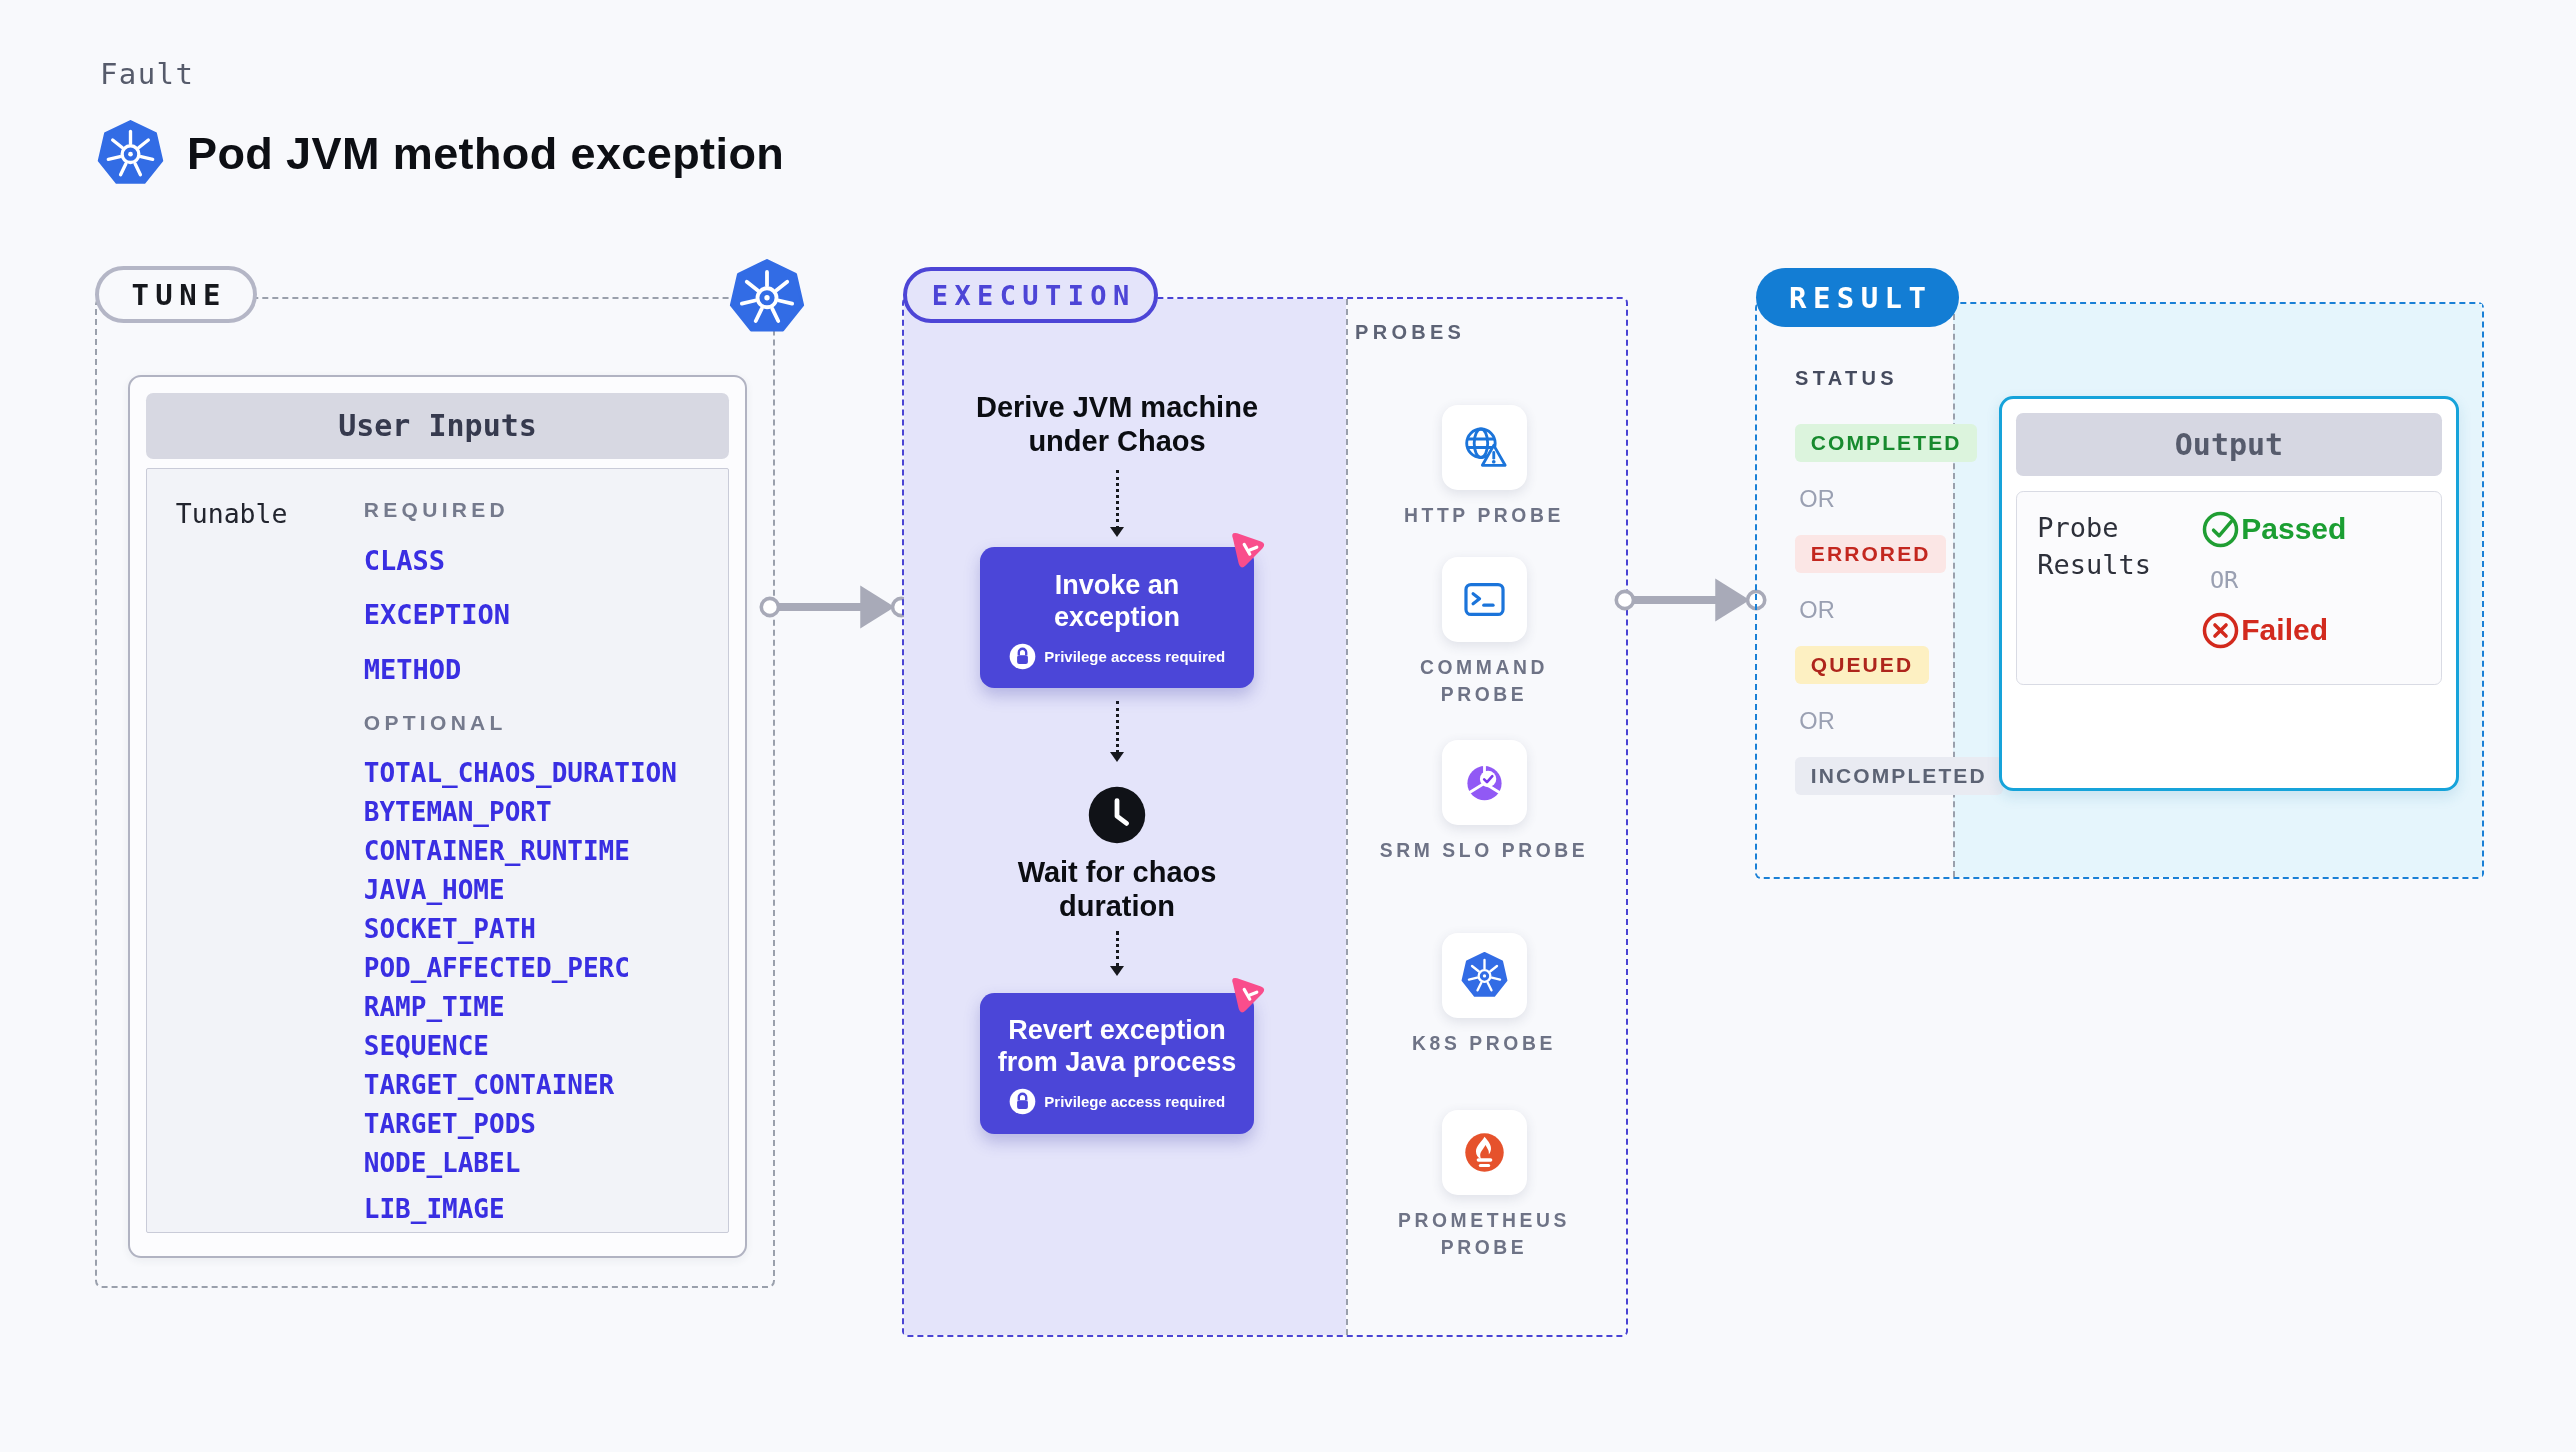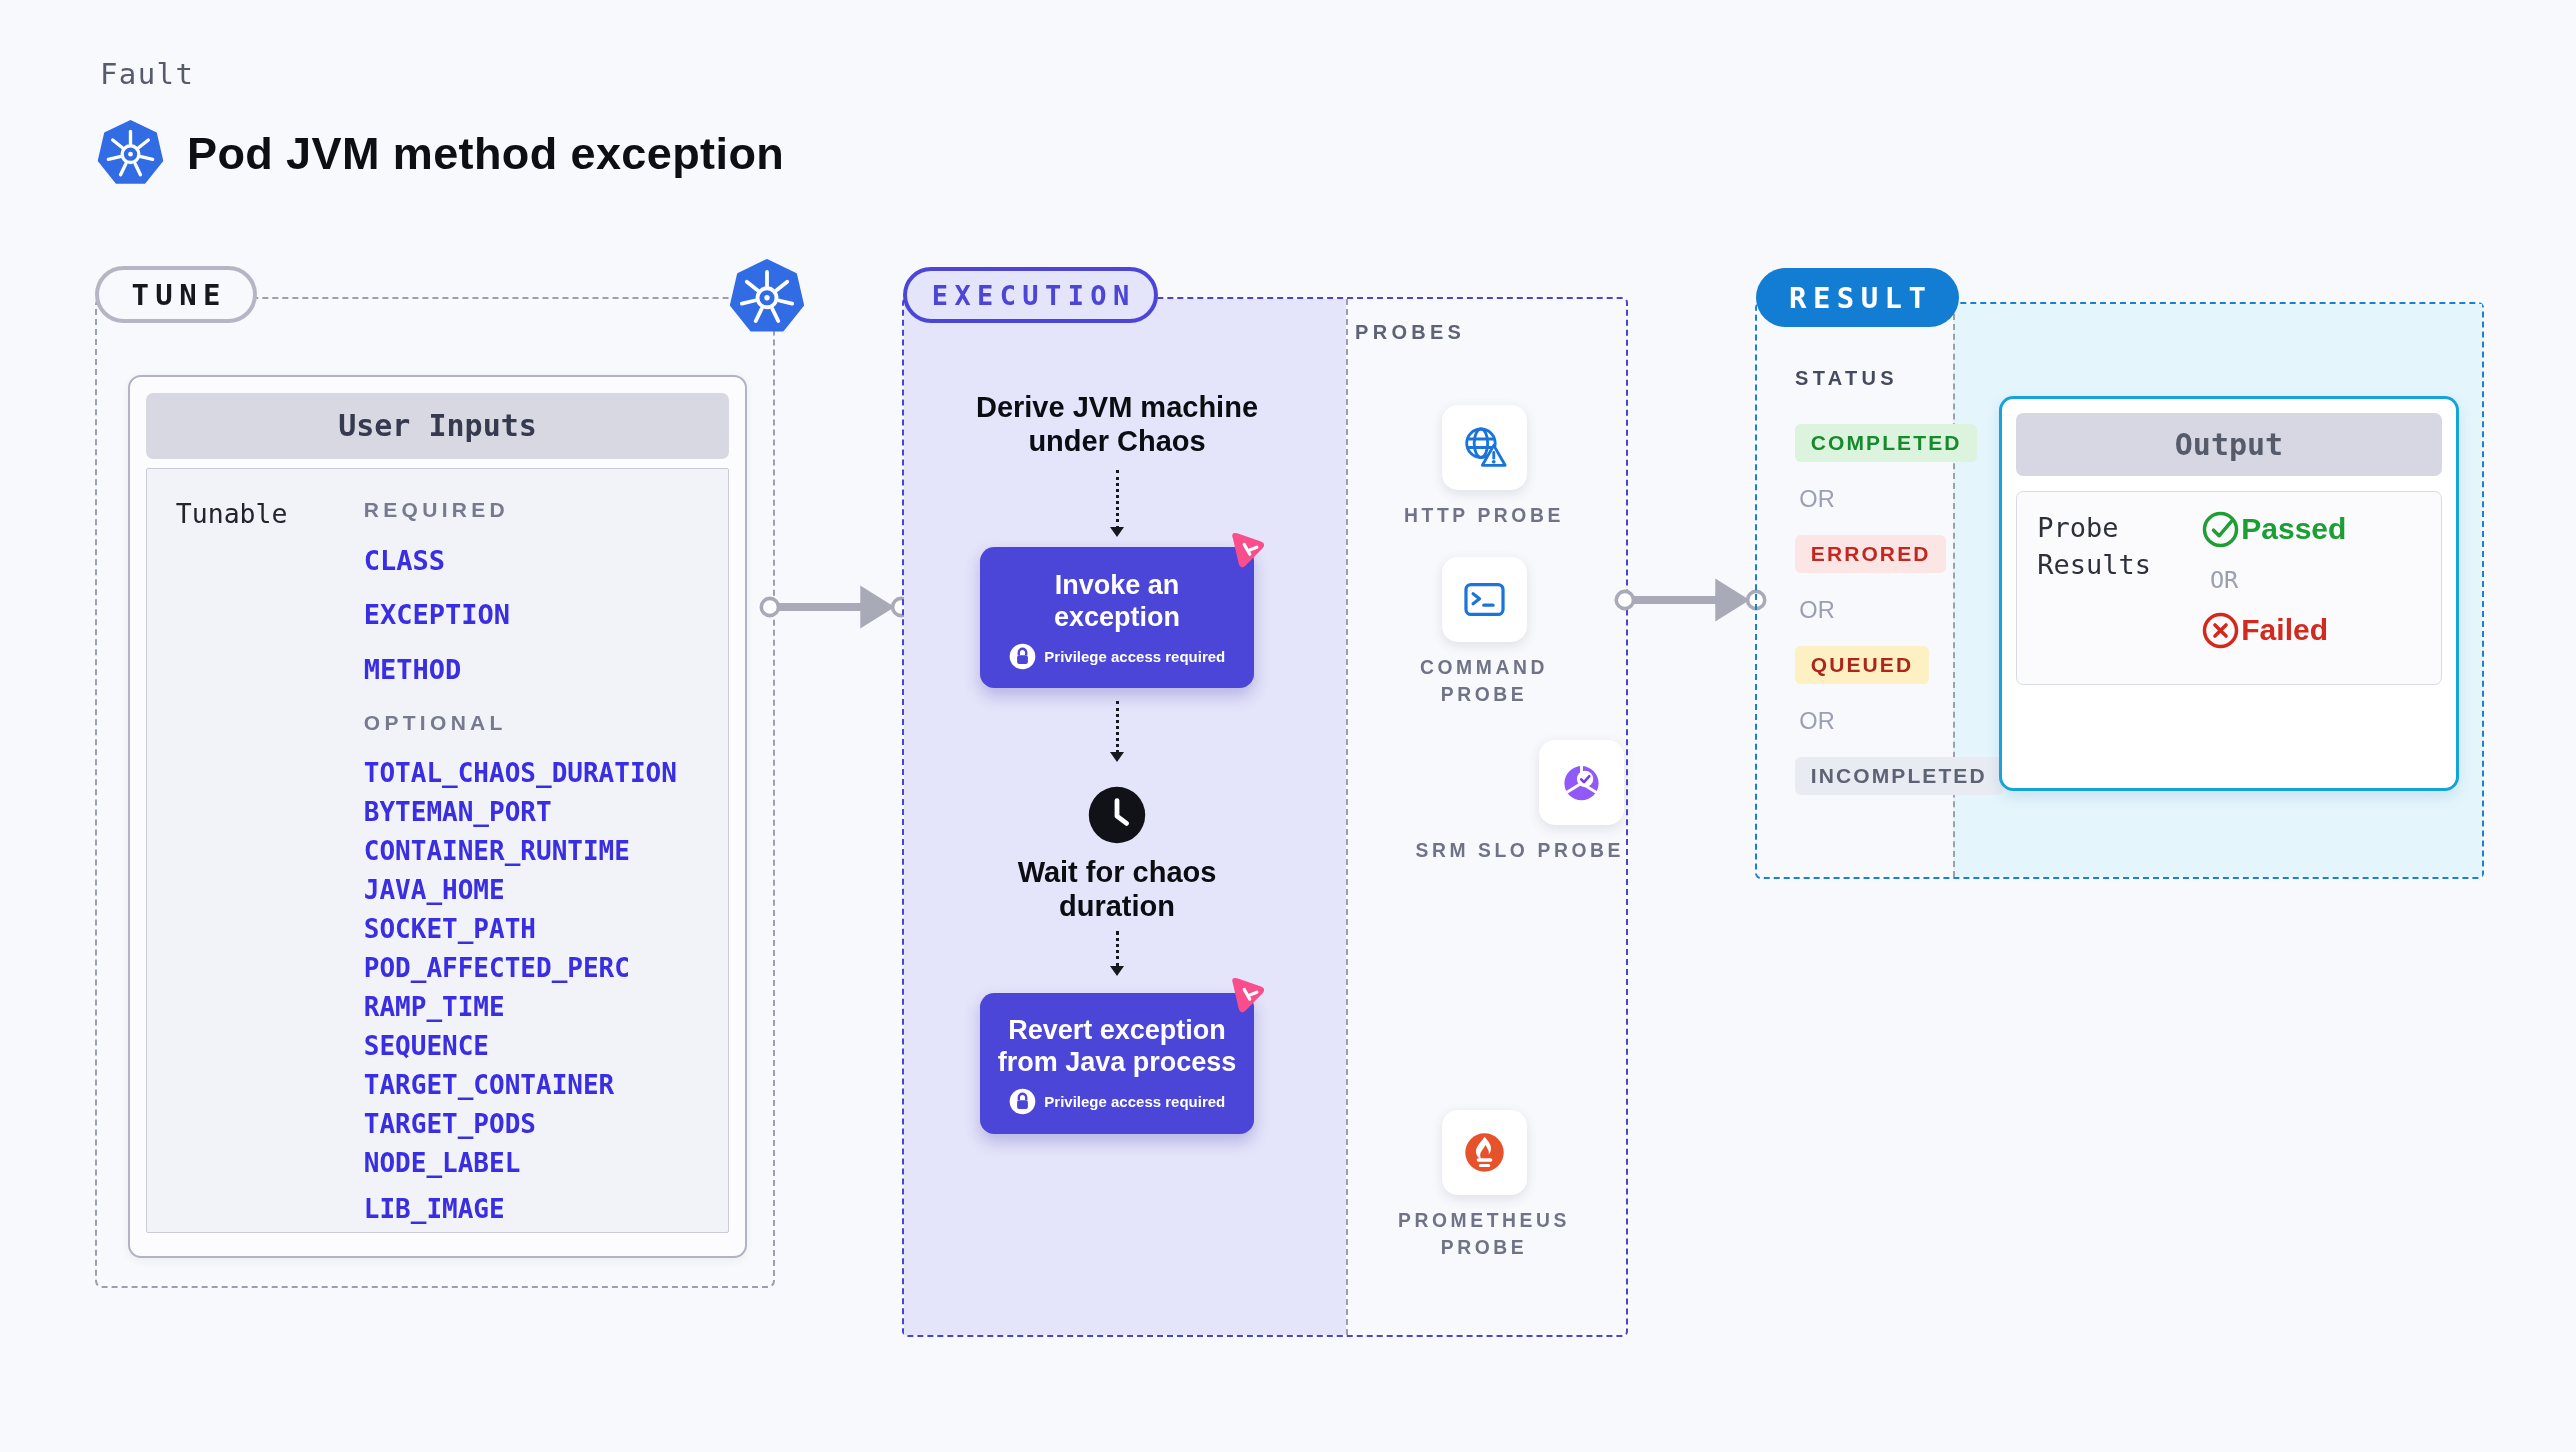--- a/index.html
+++ b/index.html
@@ -82,21 +82,21 @@
 
   
   #probes-heading{position:absolute;left:1355px;top:321px;font-size:20px;font-weight:700;
                   letter-spacing:4.3px;color:#5d6375;}
   .probe-group{position:absolute;width:280px;display:flex;flex-direction:column;align-items:center;}
   .probe-card{width:85px;height:85px;background:#ffffff;border-radius:15.8px;display:flex;
               align-items:center;justify-content:center;box-shadow:0 3.6px 11.5px rgba(50,55,90,.12);}
   .probe-card svg{width:47px;height:47px;}
   .probe-label{margin-top:11.5px;font-size:19.3px;font-weight:700;letter-spacing:3.6px;color:#6e7386;
                line-height:27px;text-align:center;max-width:222px;}
-  #probe-0{left:1344px;top:405px;} #probe-1{left:1344px;top:557px;} #probe-2{left:1344px;top:740px;align-items:flex-end;}
+  #probe-0{left:1344px;top:405px;} #probe-1{left:1344px;top:557px;} #probe-2{left:1344px;top:740px;}
   #probe-3{left:1344px;top:933px;} #probe-4{left:1344px;top:1110px;}
 
   
   #result-box{position:absolute;left:1755px;top:302px;width:725px;height:573px;
               border:2.9px dashed #1a80d6;border-radius:5.7px;}
   .result-fill{position:absolute;left:196px;top:0;bottom:0;right:0;background:#e5f5fc;}
   .result-divider{position:absolute;left:196px;top:0;bottom:0;width:0;border-left:2.1px dashed #9aa0ac;}
   #status-col{position:absolute;left:1795px;top:367px;display:flex;flex-direction:column;
               align-items:flex-start;}
   .status-label{font-size:20px;font-weight:700;letter-spacing:4.3px;color:#454b5e;}
@@ -295,20 +295,28 @@
       <svg viewBox="0 0 66 66">
         <circle cx="33" cy="34" r="24" fill="#9159f5"></circle>
         <path d="M33 34 L33 10 M33 34 L12 47 M33 34 L54 47" stroke="#ffffff" stroke-width="4"></path>
         <circle cx="38" cy="28" r="11.5" fill="#ffffff"></circle>
         <path d="M32.5 28.5 l4 4 7.5 -8.5" stroke="#7a39ec" stroke-width="3.6" fill="none" stroke-linecap="round" stroke-linejoin="round"></path>
       </svg>
     </div>
     <div class="probe-label">SRM SLO PROBE</div>
   </div>
 
+  <div id="probe-3" class="probe-group">
+    <div class="probe-card">
+      <svg viewBox="0 0 100 100">
+          <use href="#k8s-logo"></use>
+        </svg>
+    </div>
+    <div class="probe-label">K8S PROBE</div>
+  </div>
 
   <div id="probe-4" class="probe-group">
     <div class="probe-card">
       <svg viewBox="0 0 66 66">
         <circle cx="33" cy="33" r="27" fill="#e6522c"></circle>
         <path d="M33 11 c6 7 10 12 9 18 c-0.7 4 -3 6.5 -3 6.5 c1 -5 -2.5 -8.5 -4.5 -13 c-2.5 5 -8 9.5 -7.5 15 q0.3 3 1.5 5 c-4.5 -2 -7.5 -6 -7.5 -11 c0 -7.5 7 -12 12 -20.5 Z" fill="#ffffff"></path>
         <rect x="22" y="41" width="22" height="5" rx="2.5" fill="#ffffff"></rect>
         <rect x="25" y="49" width="16" height="4.5" rx="2.2" fill="#ffffff"></rect>
       </svg>
     </div>

